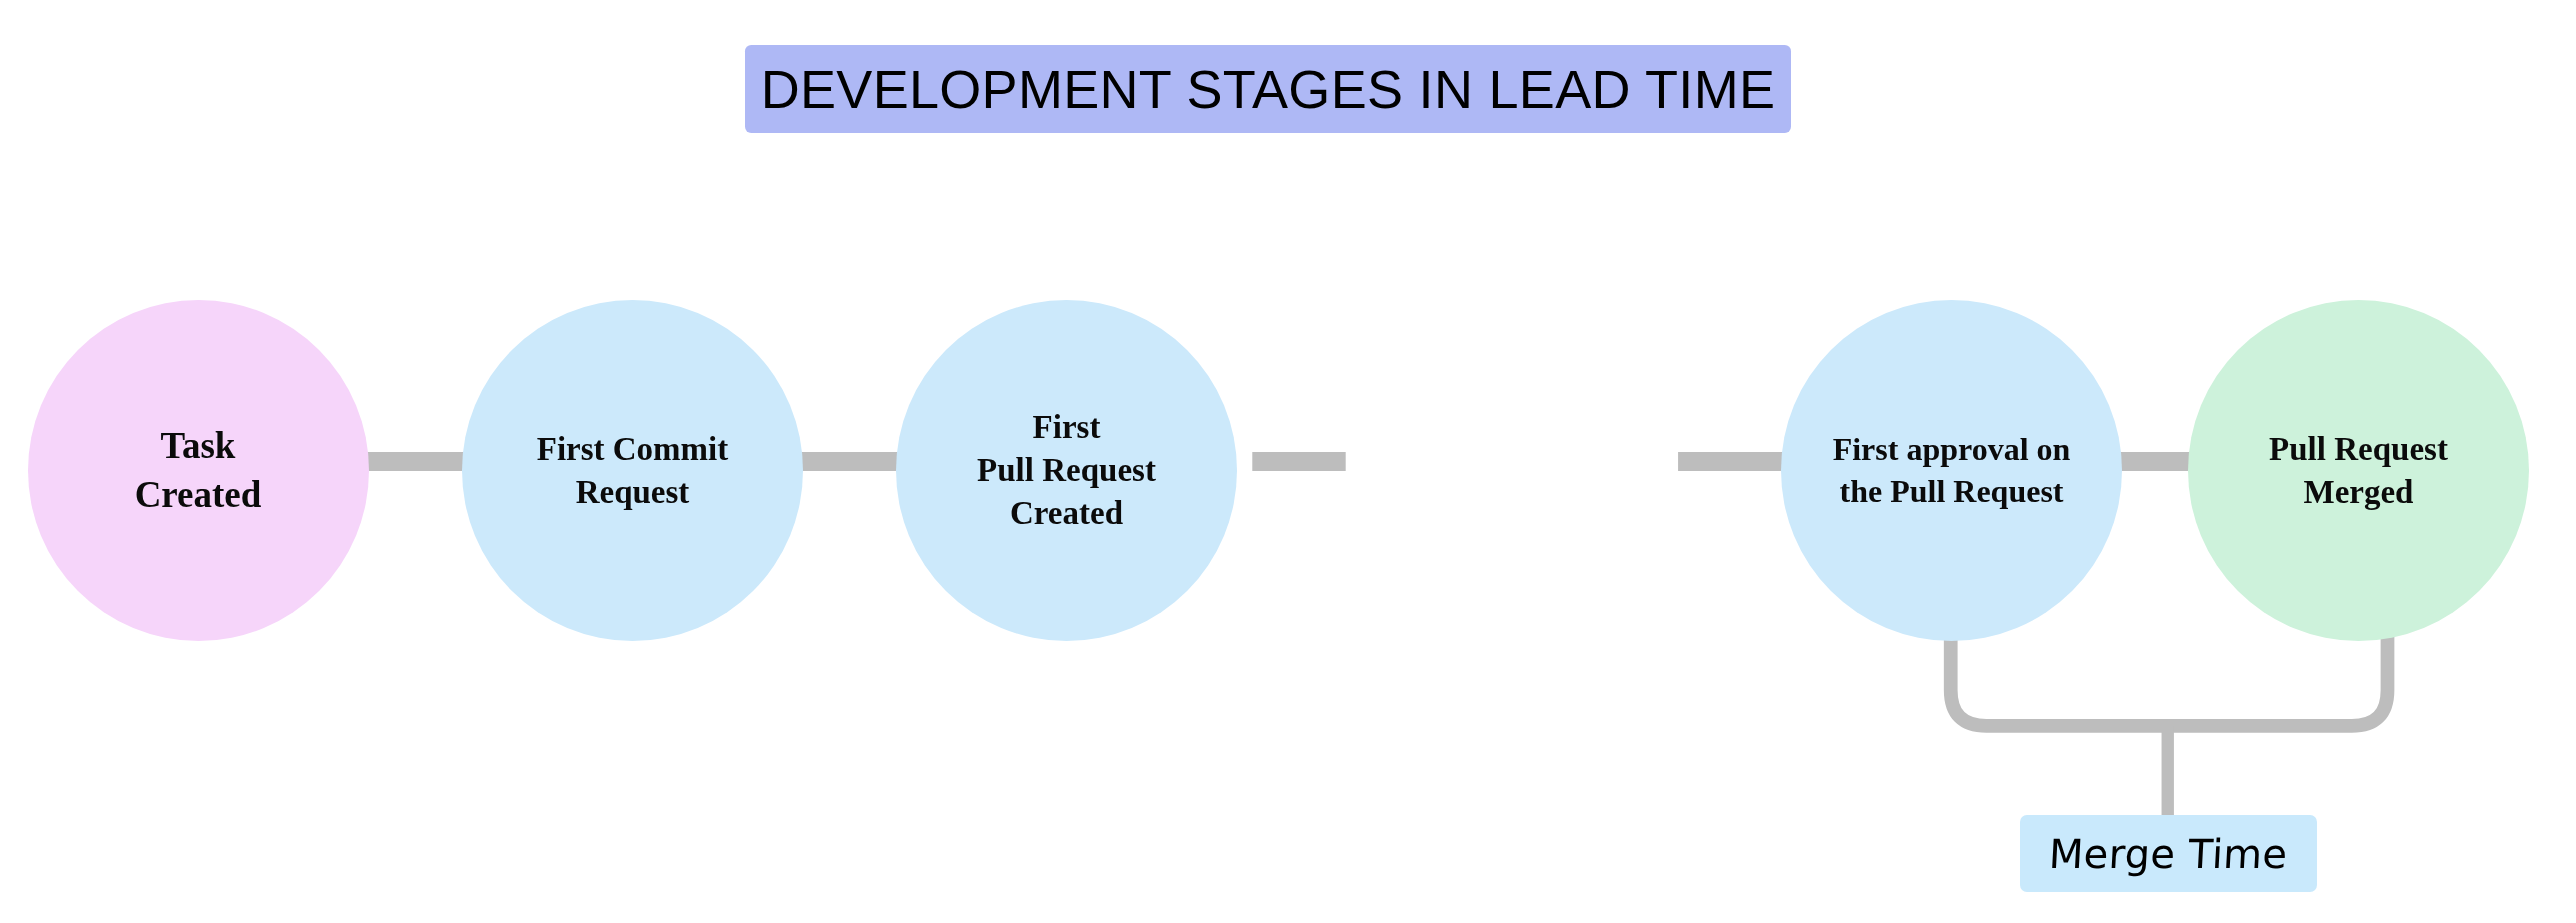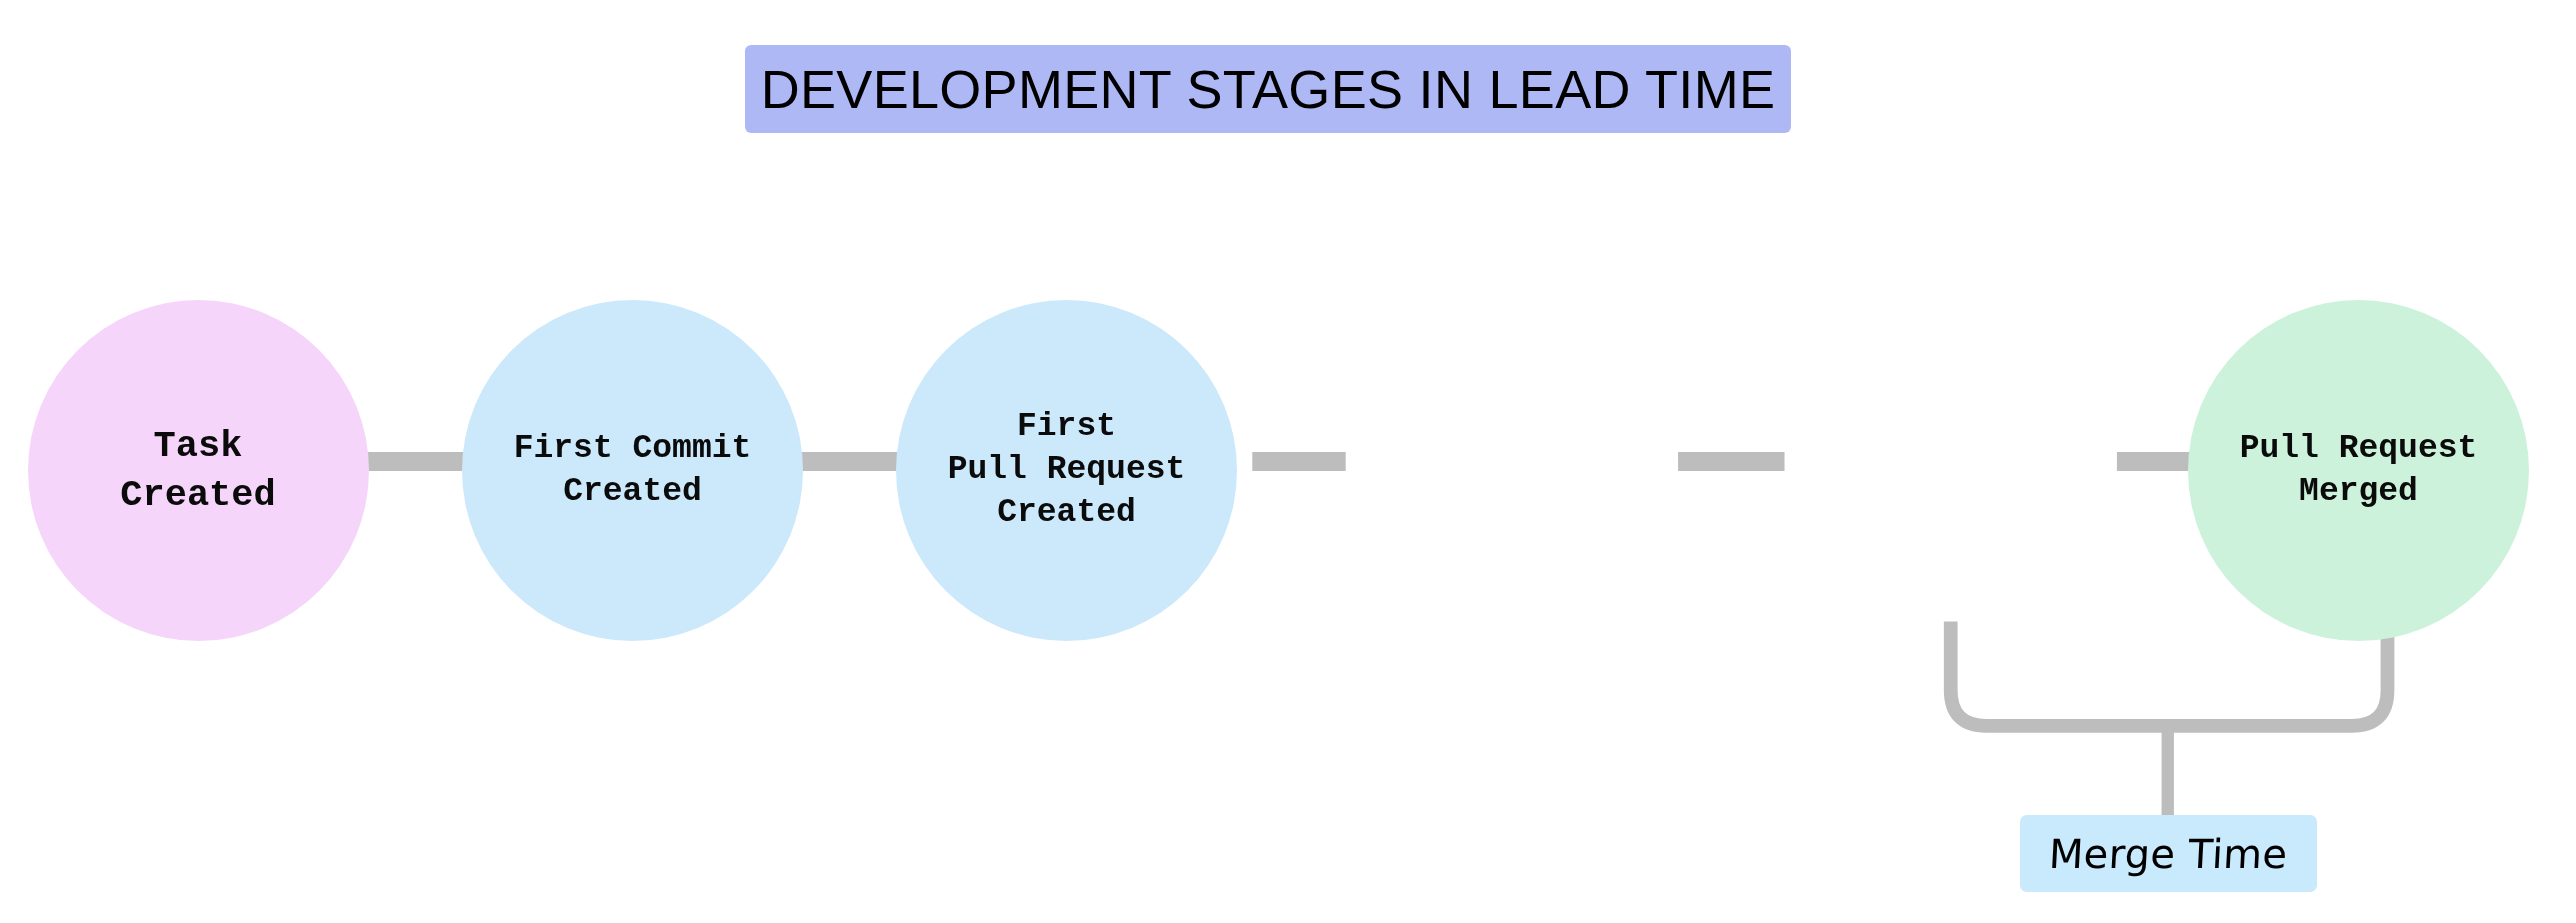--- a/index.html
+++ b/index.html
@@ -58,21 +58,21 @@
   
   .stage-node {
     position: absolute;
     border-radius: 50%;
     display: flex;
     align-items: center;
     justify-content: center;
     box-sizing: border-box;
   }
   .stage-label {
-    font-family: Liberation Mono, monospace;
+    font-family: Liberation Serif, serif;
     font-weight: bold;
     color: #0b0b0b;
     text-align: center;
     line-height: 1.30;
     white-space: pre-line;
     padding: 0 11px;
     box-sizing: border-box;
   }
 
   
@@ -139,30 +139,34 @@
     <line x1="3156" y1="1057" x2="3156" y2="1192" stroke="#BDBDBD" stroke-width="18" stroke-linecap="butt"></line>
   </svg>
 
   <div class="stage-node" id="node-0">
     <span class="stage-label">Task
 Created</span>
   </div>
 
   <div class="stage-node" id="node-1">
     <span class="stage-label">First Commit
-Created</span>
+Request</span>
   </div>
 
   <div class="stage-node" id="node-2">
     <span class="stage-label">First
 Pull Request
 Created</span>
   </div>
 
 
+  <div class="stage-node" id="node-4">
+    <span class="stage-label">First approval on
+the Pull Request</span>
+  </div>
 
   <div class="stage-node" id="node-5">
     <span class="stage-label">Pull Request
 Merged</span>
   </div>
 
   <div id="merge-time-box">
     <span id="merge-time-label">Merge Time</span>
   </div>
 

